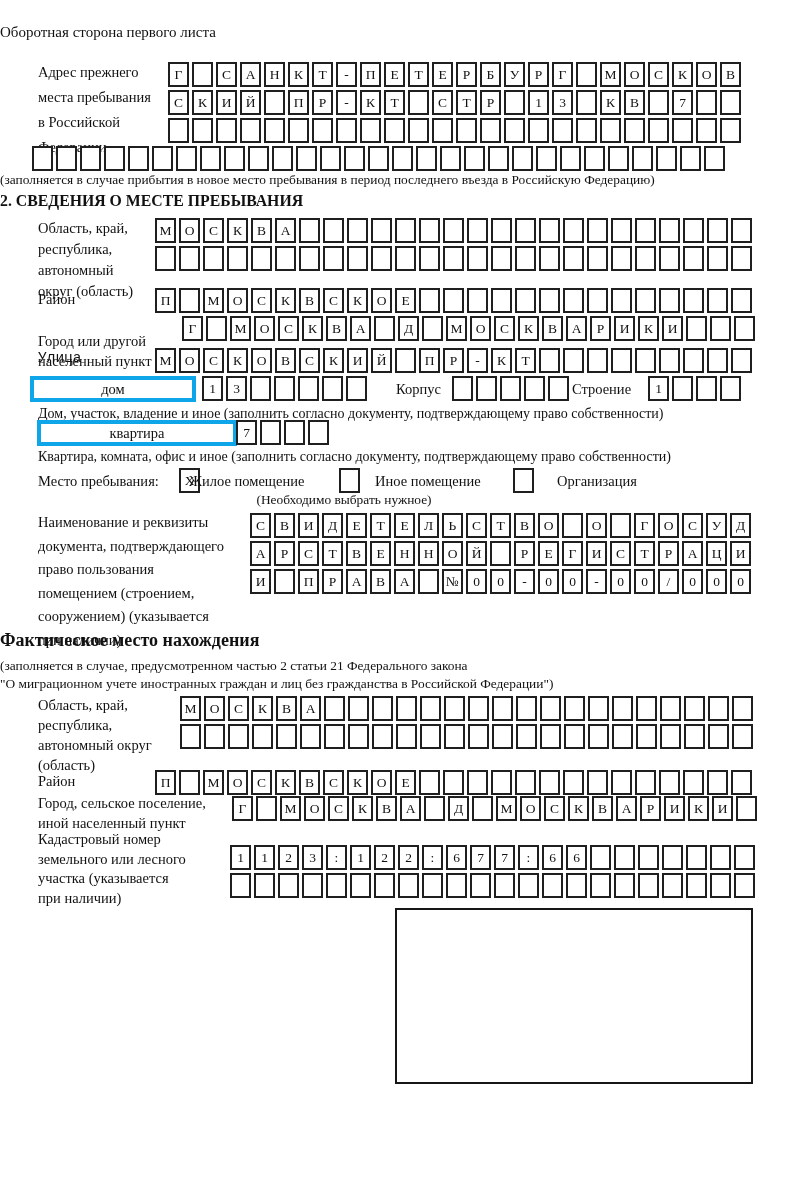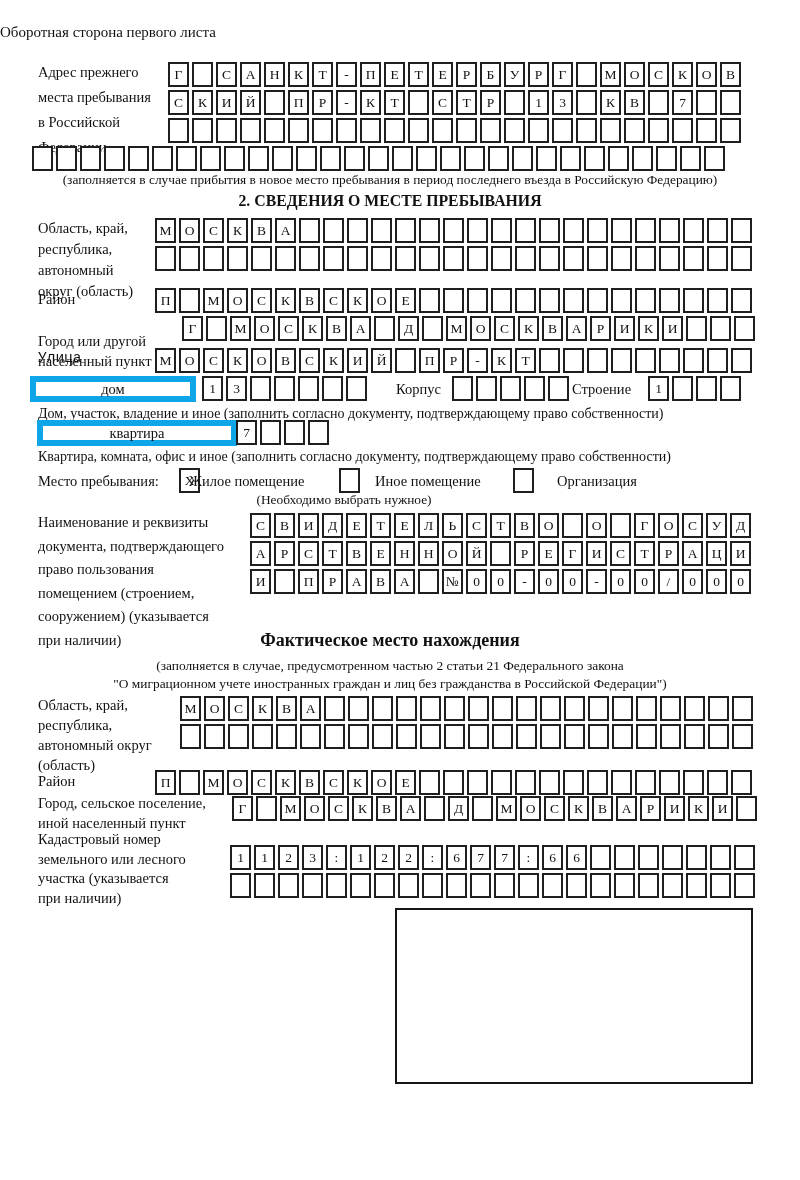--- a/index.html
+++ b/index.html
@@ -12,25 +12,25 @@
   .lh20{line-height:20px;}
   .lh19{line-height:19.5px;}
   .lh23{line-height:23.5px;}
   .cellrow{position:absolute;display:flex;gap:3px;}
   .cell{
     flex:0 0 21px;width:21px;height:25px;border:2px solid #1f1f1f;box-sizing:border-box;
     display:flex;align-items:center;justify-content:center;
     font-size:13.5px;line-height:1;background:#fff;
   }
   .labelbox{
-    position:absolute;border:6px solid #0ea5e9;box-sizing:border-box;
+    position:absolute;border:4px solid #0ea5e9;box-sizing:border-box;
     display:flex;align-items:center;justify-content:center;font-size:14.5px;background:#fff;
   }
   .note{position:absolute;font-size:13.4px;white-space:pre-line;}
-  .center{left:0;width:780px;text-align:center;}
+  .center{left:0;width:780px;}
   .h2{position:absolute;font-weight:bold;font-size:15.8px;}
   .corner{position:absolute;left:0;top:24px;width:758px;text-align:left;font-size:15px;}
   .bigbox{position:absolute;left:395px;top:908px;width:358px;height:176px;border:2px solid #161616;box-sizing:border-box;background:#fff;}
   .caption{position:absolute;left:374px;top:1087px;width:400px;text-align:center;font-size:14px;line-height:18.5px;white-space:pre-line;}
 </style>
 </head>
 <body>
 
 <div class="page">
 

